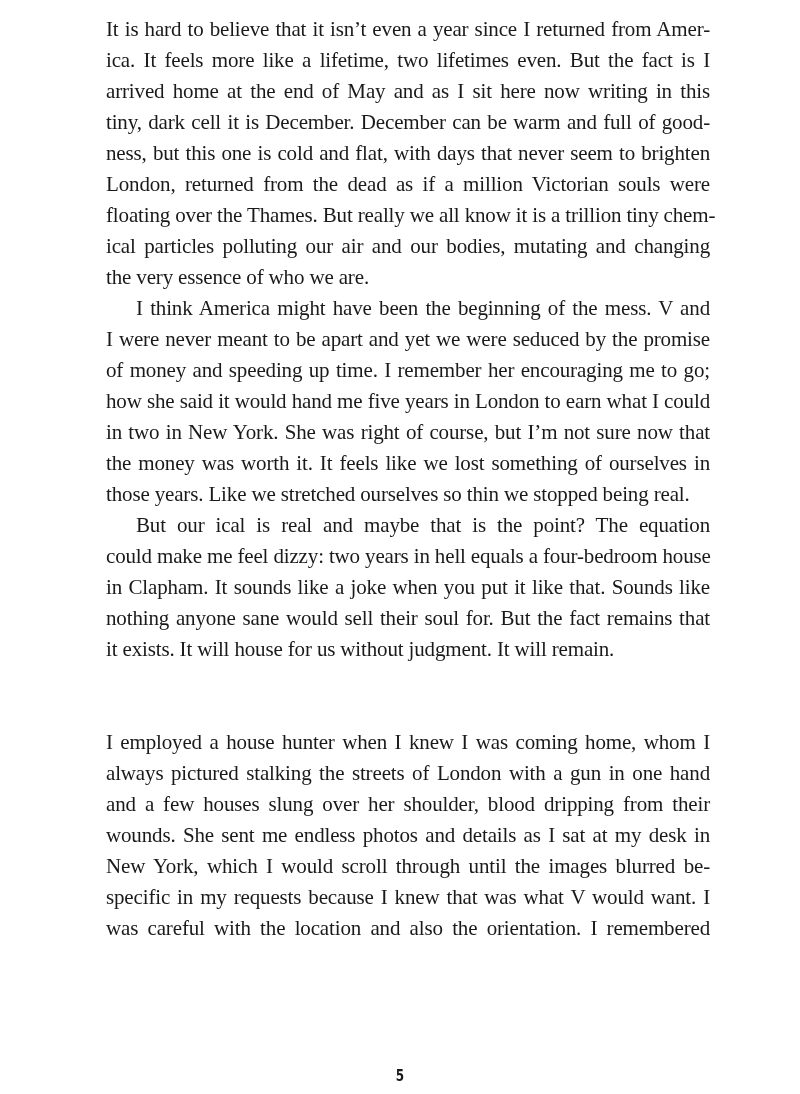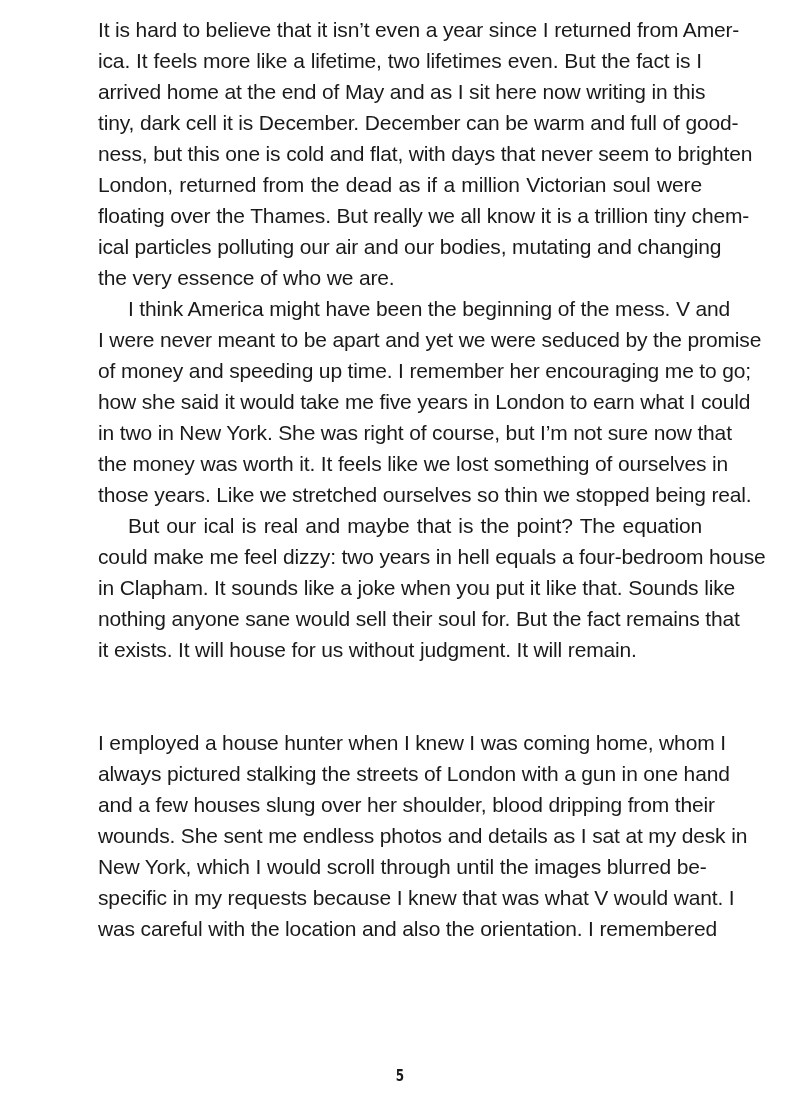--- a/index.html
+++ b/index.html
@@ -9,24 +9,24 @@
     }
     body {
       width: 800px;
       height: 1094px;
       position: relative;
       overflow: hidden;
       color: #1a1a1a;
     }
     .page {
       position: absolute;
-      left: 98px;
+      left: 106px;
       top: 14px;
       width: 604px;
-      font-family: Liberation Sans, sans-serif;
+      font-family: Liberation Serif, serif;
       font-size: 21px;
       line-height: 31px;
       letter-spacing: -0.15px;
     }
     .line {
       display: block;
       white-space: nowrap;
       text-align: justify;
       text-align-last: justify;
       height: 31px;
@@ -57,31 +57,31 @@
 <body>
 
 <div class="page">
 
   <div>
     <span class="line">It is hard to believe that it isn’t even a year since I returned from Amer-</span>
     <span class="line">ica. It feels more like a lifetime, two lifetimes even. But the fact is I</span>
     <span class="line">arrived home at the end of May and as I sit here now writing in this</span>
     <span class="line">tiny, dark cell it is December. December can be warm and full of good-</span>
     <span class="line">ness, but this one is cold and flat, with days that never seem to brighten</span>
-    <span class="line">London, returned from the dead as if a million Victorian soul were</span>
+    <span class="line">London, returned from the dead as if a million Victorian souls were</span>
     <span class="line">floating over the Thames. But really we all know it is a trillion tiny chem-</span>
     <span class="line">ical particles polluting our air and our bodies, mutating and changing</span>
     <span class="line last">the very essence of who we are.</span>
   </div>
 
   <div>
     <span class="line indent">I think America might have been the beginning of the mess. V and</span>
     <span class="line">I were never meant to be apart and yet we were seduced by the promise</span>
     <span class="line">of money and speeding up time. I remember her encouraging me to go;</span>
-    <span class="line">how she said it would take me five years in London to earn what I could</span>
+    <span class="line">how she said it would hand me five years in London to earn what I could</span>
     <span class="line">in two in New York. She was right of course, but I’m not sure now that</span>
     <span class="line">the money was worth it. It feels like we lost something of ourselves in</span>
     <span class="line last">those years. Like we stretched ourselves so thin we stopped being real.</span>
   </div>
 
   <div>
     <span class="line indent">But our ical is real and maybe that is the point? The equation</span>
     <span class="line">could make me feel dizzy: two years in hell equals a four-bedroom house</span>
     <span class="line">in Clapham. It sounds like a joke when you put it like that. Sounds like</span>
     <span class="line">nothing anyone sane would sell their soul for. But the fact remains that</span>

